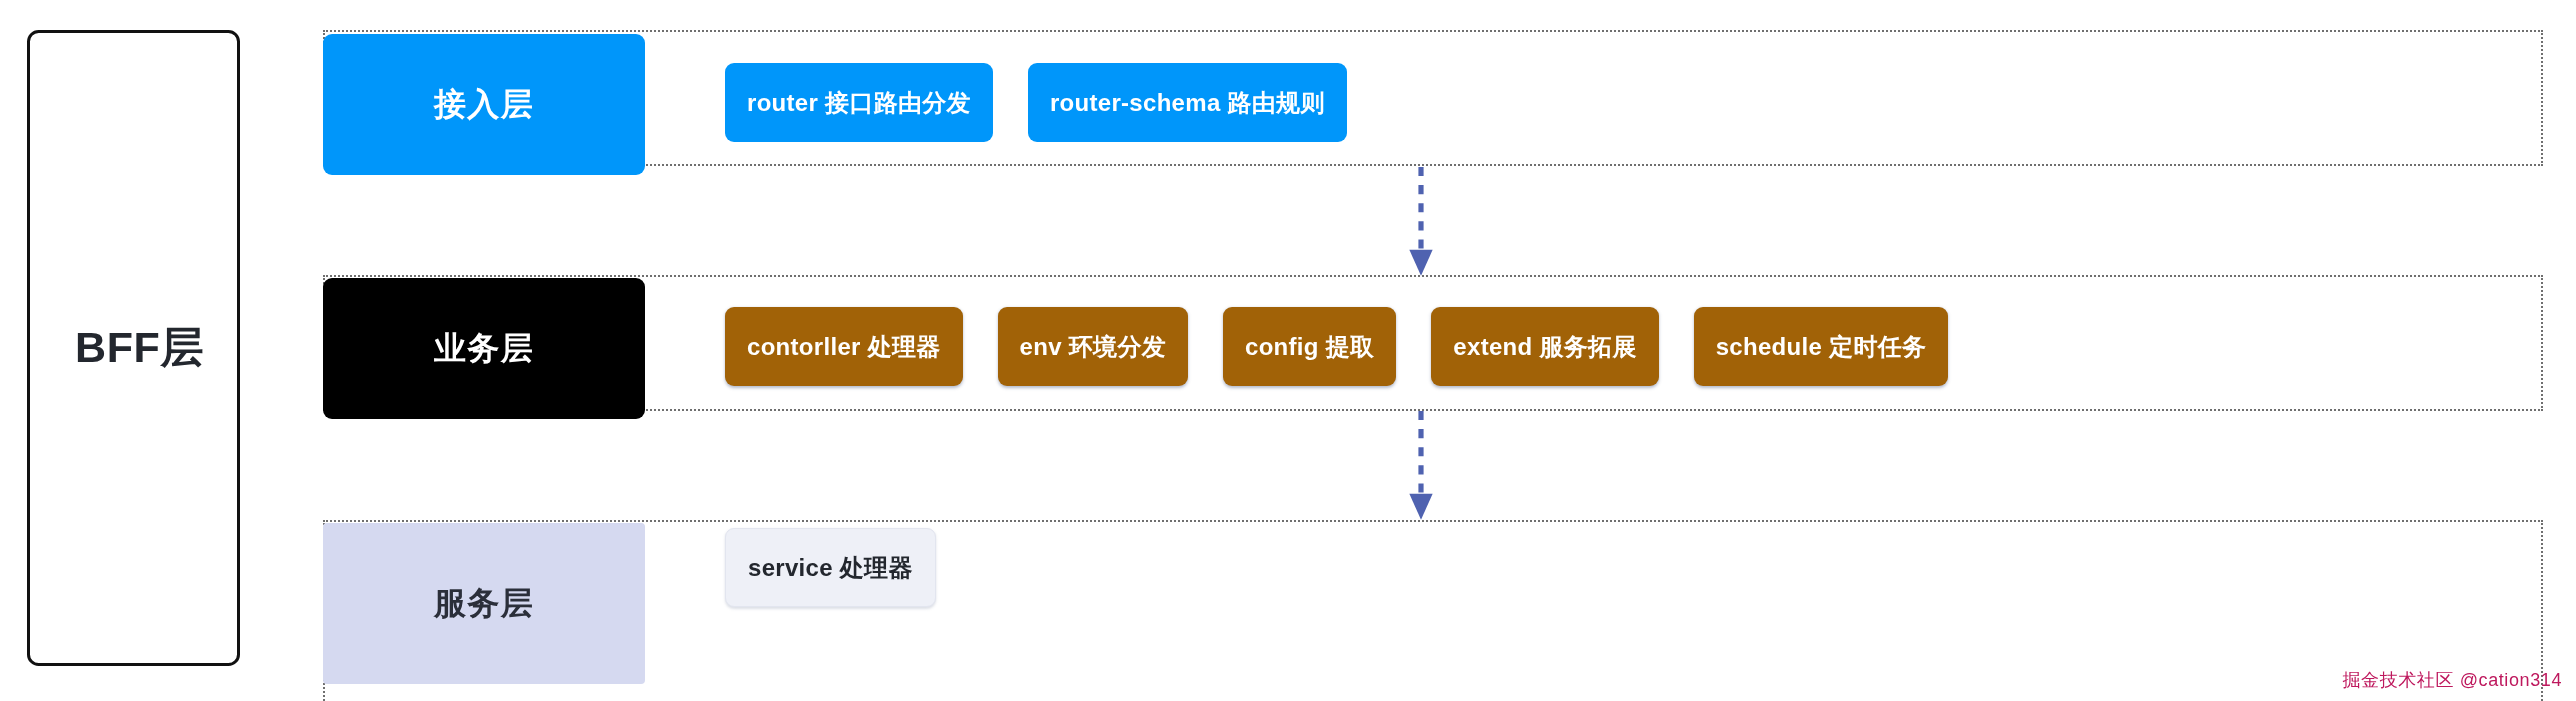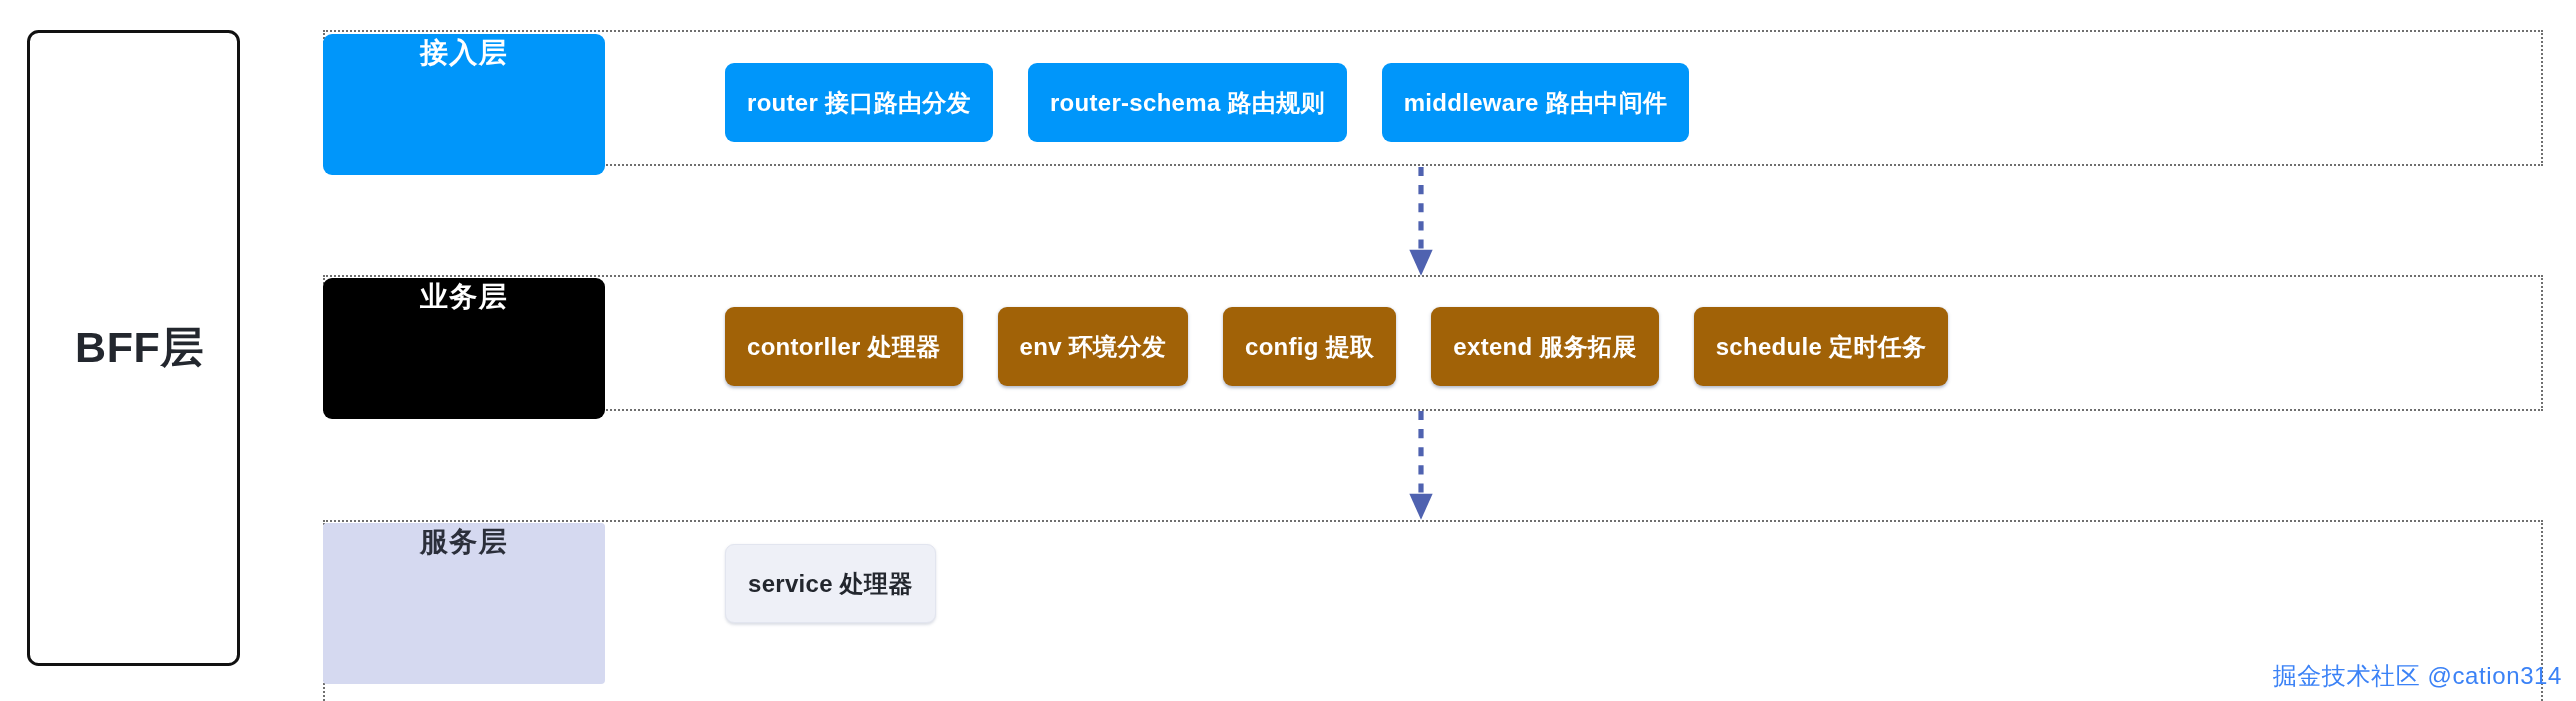--- a/index.html
+++ b/index.html
@@ -51,25 +51,26 @@
     box-sizing: border-box;
     background: transparent;
   }
   .layer-row.r1 { top: 30px;  height: 136px; }
   .layer-row.r2 { top: 275px; height: 136px; }
   .layer-row.r3 { top: 520px; height: 181px; border-bottom: none; }
 
   
   .layer-chip {
     position: absolute;
-    width: 282px;
-    display: flex;
+    width: 322px;
+    display: flex;
+    align-items: center;
     justify-content: center;
     box-sizing: border-box;
-    font-size: 28px;
+    font-size: 32px;
     font-weight: 700;
     letter-spacing: 1.3px;
   }
   .layer-chip.c1 {
     left: 323px; top: 34px; height: 141px;
     background: #0096fa; color: #ffffff;
     border-radius: 9px;
   }
   .layer-chip.c2 {
     left: 323px; top: 278px; height: 141px;
@@ -84,21 +85,21 @@
 
   
   .nodes {
     position: absolute;
     display: flex;
     align-items: center;
     gap: 35px;
   }
   .nodes.n1 { left: 725px; top: 63px; }
   .nodes.n2 { left: 725px; top: 307px; }
-  .nodes.n3 { left: 725px; top: 544px; }
+  .nodes.n3 { left: 725px; top: 528px; }
 
   .node {
     display: flex;
     align-items: center;
     justify-content: flex-end;
     box-sizing: border-box;
     height: 79px;
     padding: 0 22px;
     border-radius: 9px;
     font-size: 24px;
@@ -131,22 +132,22 @@
   }
   .connector.a1 { top: 167px; }
   .connector.a2 { top: 411px; }
   .connector svg { display: block; overflow: visible; }
 
   
   .watermark {
     position: absolute;
     right: 14px;
     bottom: 9px;
-    font-size: 24px;
-    color: #3b82f6;
+    font-size: 18px;
+    color: #be185d;
     letter-spacing: 0.6px;
     white-space: nowrap;
   }
 </style>
 </head>
 <body>
 
 <div id="stage">
 
   <div class="bff-frame">
@@ -166,23 +167,20 @@
   <div class="layer-chip c3">
     <span>服务层</span>
   </div>
 
   <div class="nodes n1">
     <div class="node blue">
       <span>router 接口路由分发</span>
     </div>
     <div class="node blue">
       <span>router-schema 路由规则</span>
-    </div>
-    <div class="node blue">
-      <span>middleware 路由中间件</span>
     </div>
   </div>
 
   <div class="nodes n2">
     <div class="node indigo">
       <span>contorller 处理器</span>
     </div>
     <div class="node indigo">
       <span>env 环境分发</span>
     </div>

